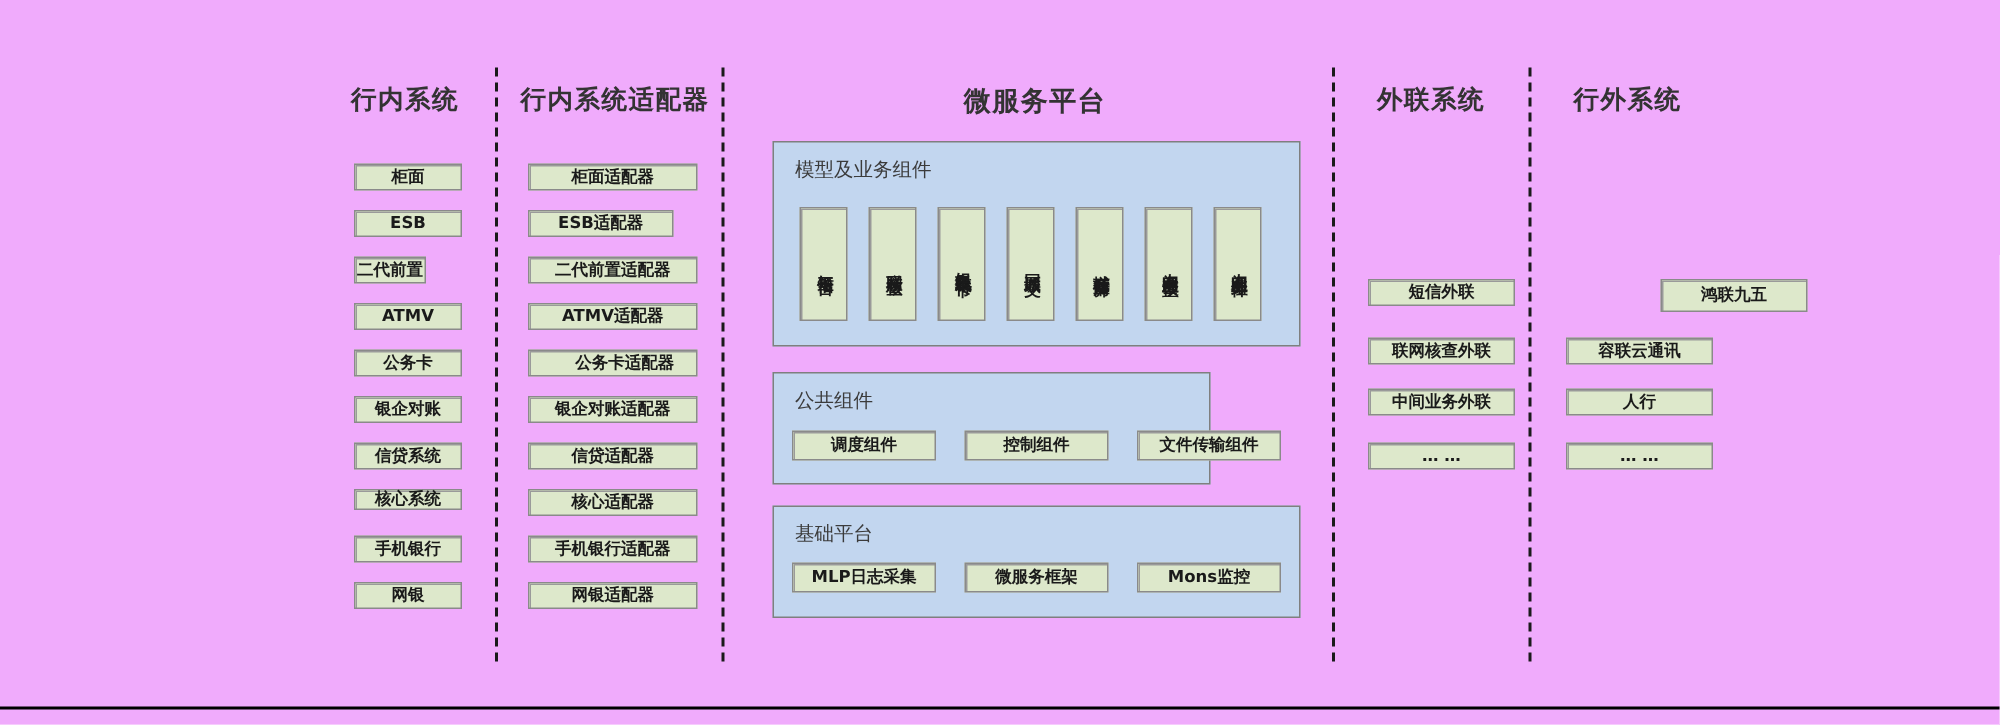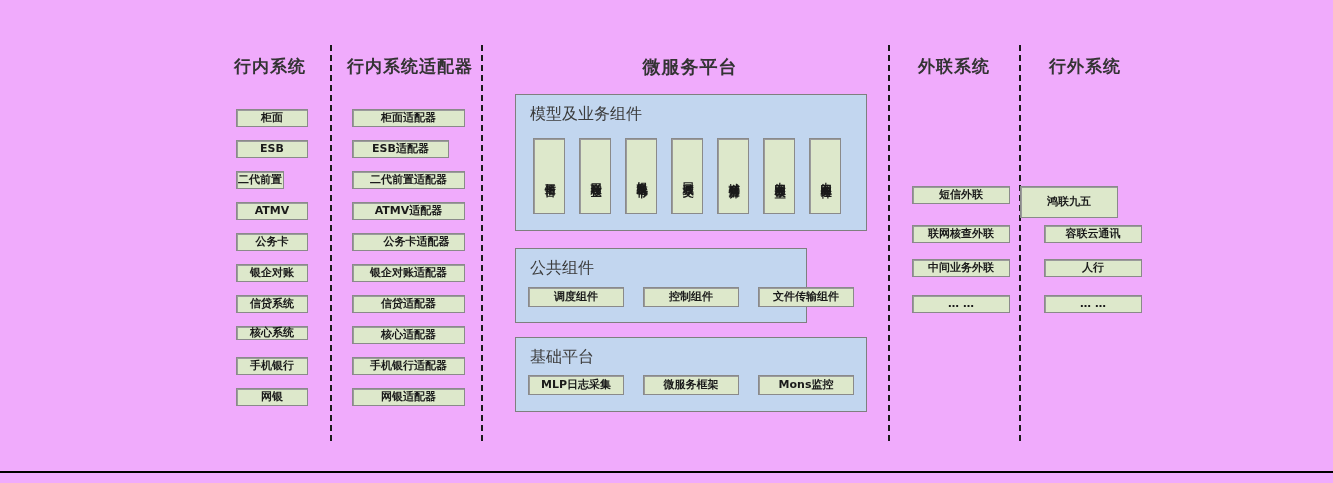--- a/index.html
+++ b/index.html
@@ -82,21 +82,21 @@
   .panel {
     position: absolute;
     box-sizing: border-box;
     background: #c2d6ef;
     border: 1px solid #7f7f7f;
   }
   .panel-title {
     position: absolute;
     left: 14px;
     top: 9px;
-    font-size: 16px;
+    font-size: 13px;
     color: #3b3b3b;
     font-weight: normal;
     white-space: nowrap;
   }
 </style>
 </head>
 <body>
 
 <div id="canvas">
 
@@ -160,20 +160,20 @@
 
   <div class="col-title" style="left:893px; top:55px; width:122px;">外联系统</div>
 
   <div class="node" style="left:912px; top:186px; width:98px; height:18px;">短信外联</div>
   <div class="node" style="left:912px; top:225px; width:98px; height:18px;">联网核查外联</div>
   <div class="node" style="left:912px; top:259px; width:98px; height:18px;">中间业务外联</div>
   <div class="node" style="left:912px; top:295px; width:98px; height:18px;">… …</div>
 
   <div class="col-title" style="left:1024px; top:55px; width:122px;">行外系统</div>
 
-  <div class="node" style="left:1020px; top:186px; width:98px; height:32px;">鸿联九五</div>
+  <div class="node" style="left:1107px; top:186px; width:98px; height:22px;font-family:Liberation Serif, serif;">鸿联九五</div>
   <div class="node" style="left:1044px; top:225px; width:98px; height:18px;">容联云通讯</div>
   <div class="node" style="left:1044px; top:259px; width:98px; height:18px;">人行</div>
   <div class="node" style="left:1044px; top:295px; width:98px; height:18px;">… …</div>
 
   <div class="bottom-rule"></div>
 
 </div>
 
 </body></html>

